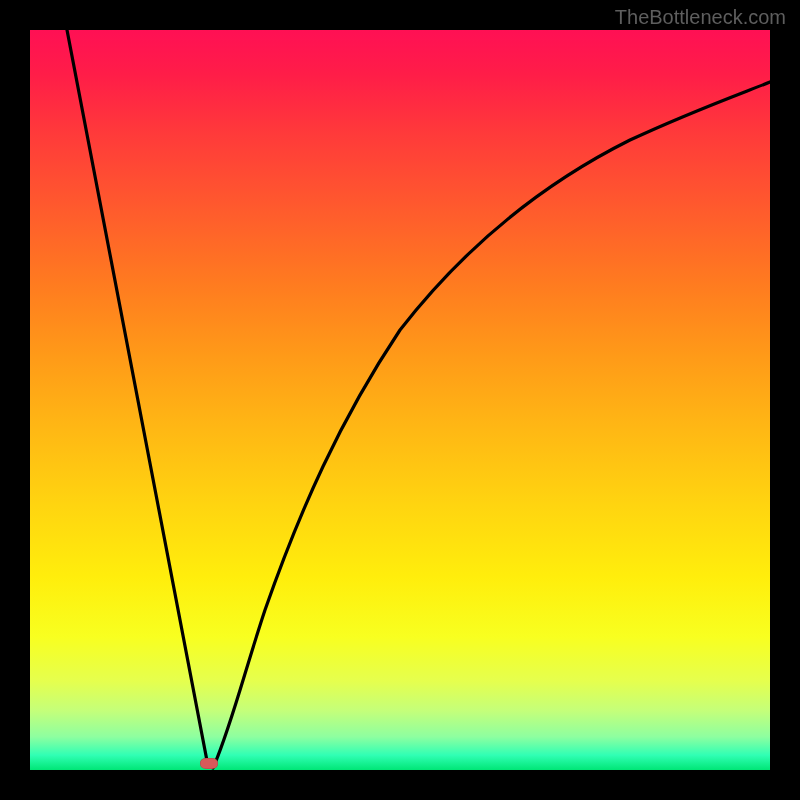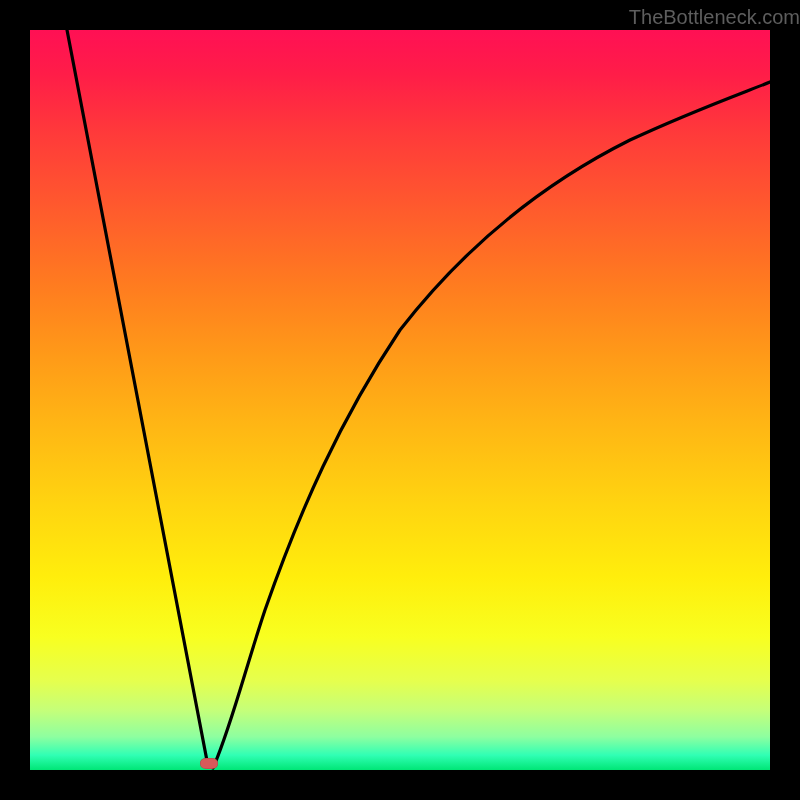--- a/index.html
+++ b/index.html
@@ -53,21 +53,21 @@
     position: absolute;
     width: 18px;
     height: 11px;
     border-radius: 6px / 5px;
     background: #d75a5a;
     box-shadow: 0 0 0 0.5px rgba(0,0,0,0.2) inset;
   }
   .watermark {
     position: absolute;
     top: 6px;
-    right: 0;
+    right: 14px;
     color: #5e5e5e;
     font-size: 20px;
     letter-spacing: 0px;
     font-weight: 500;
   }
 </style>
 </head>
 <body>
 
 <div class="frame">

